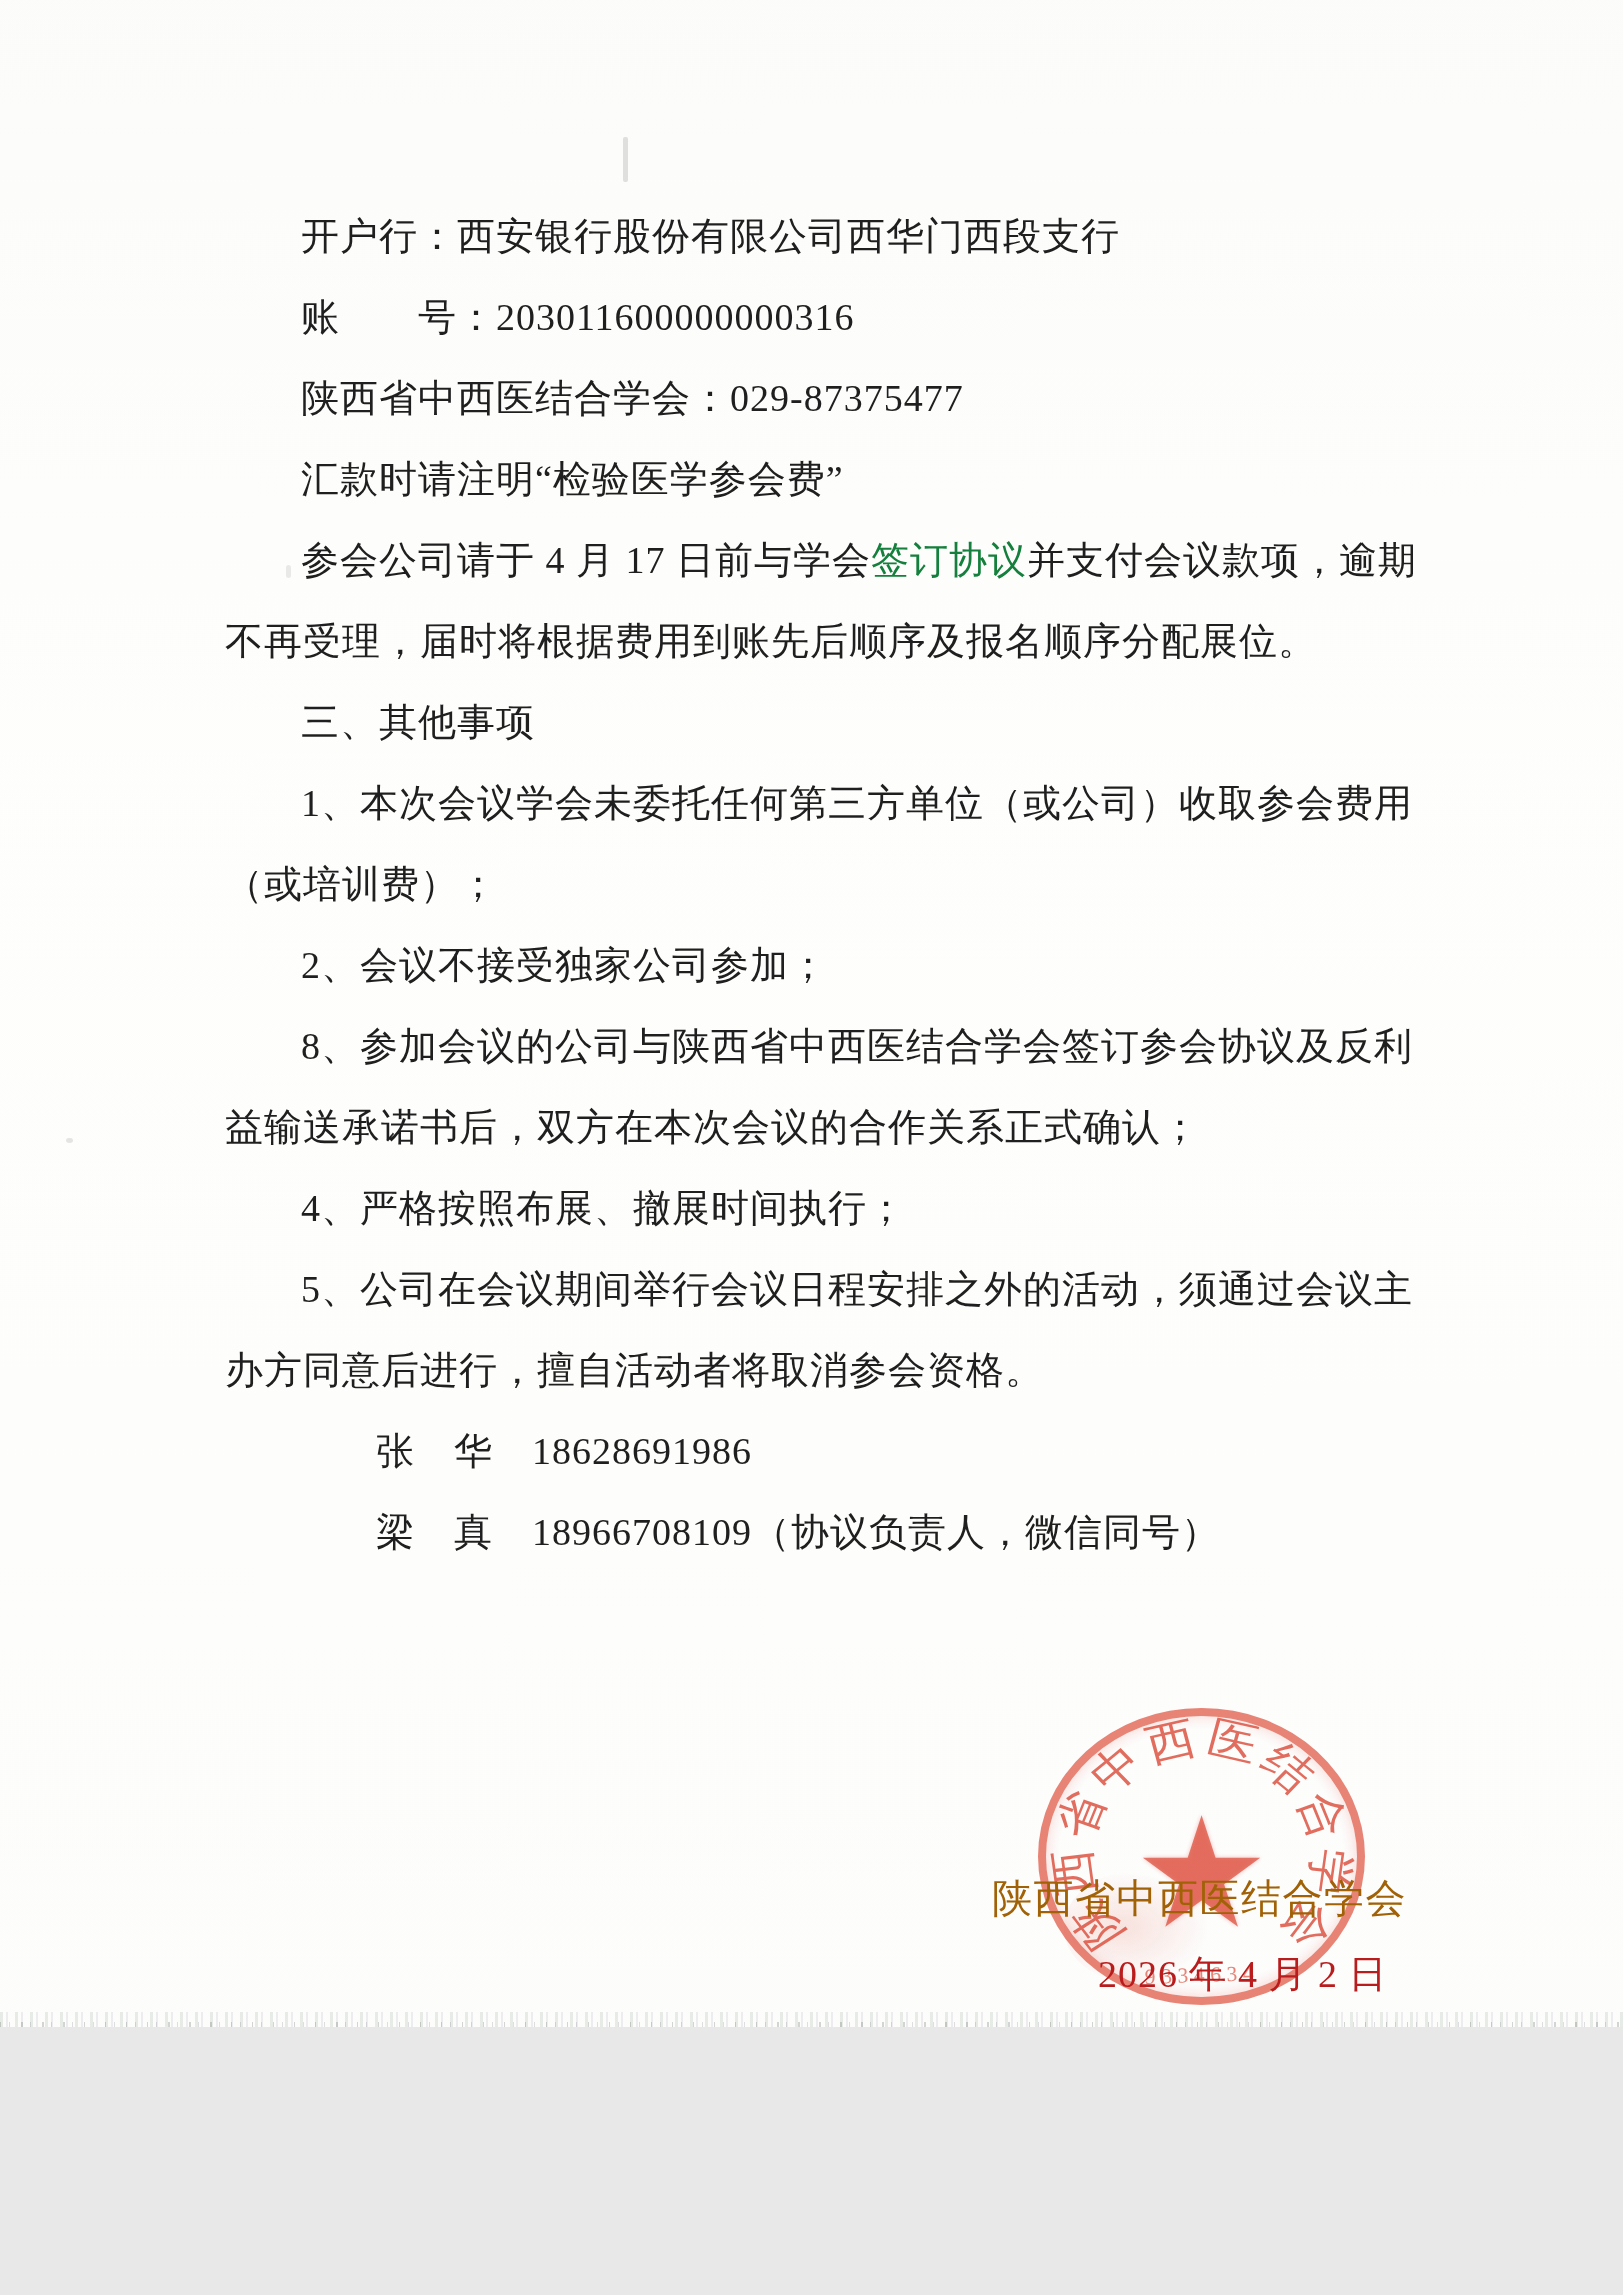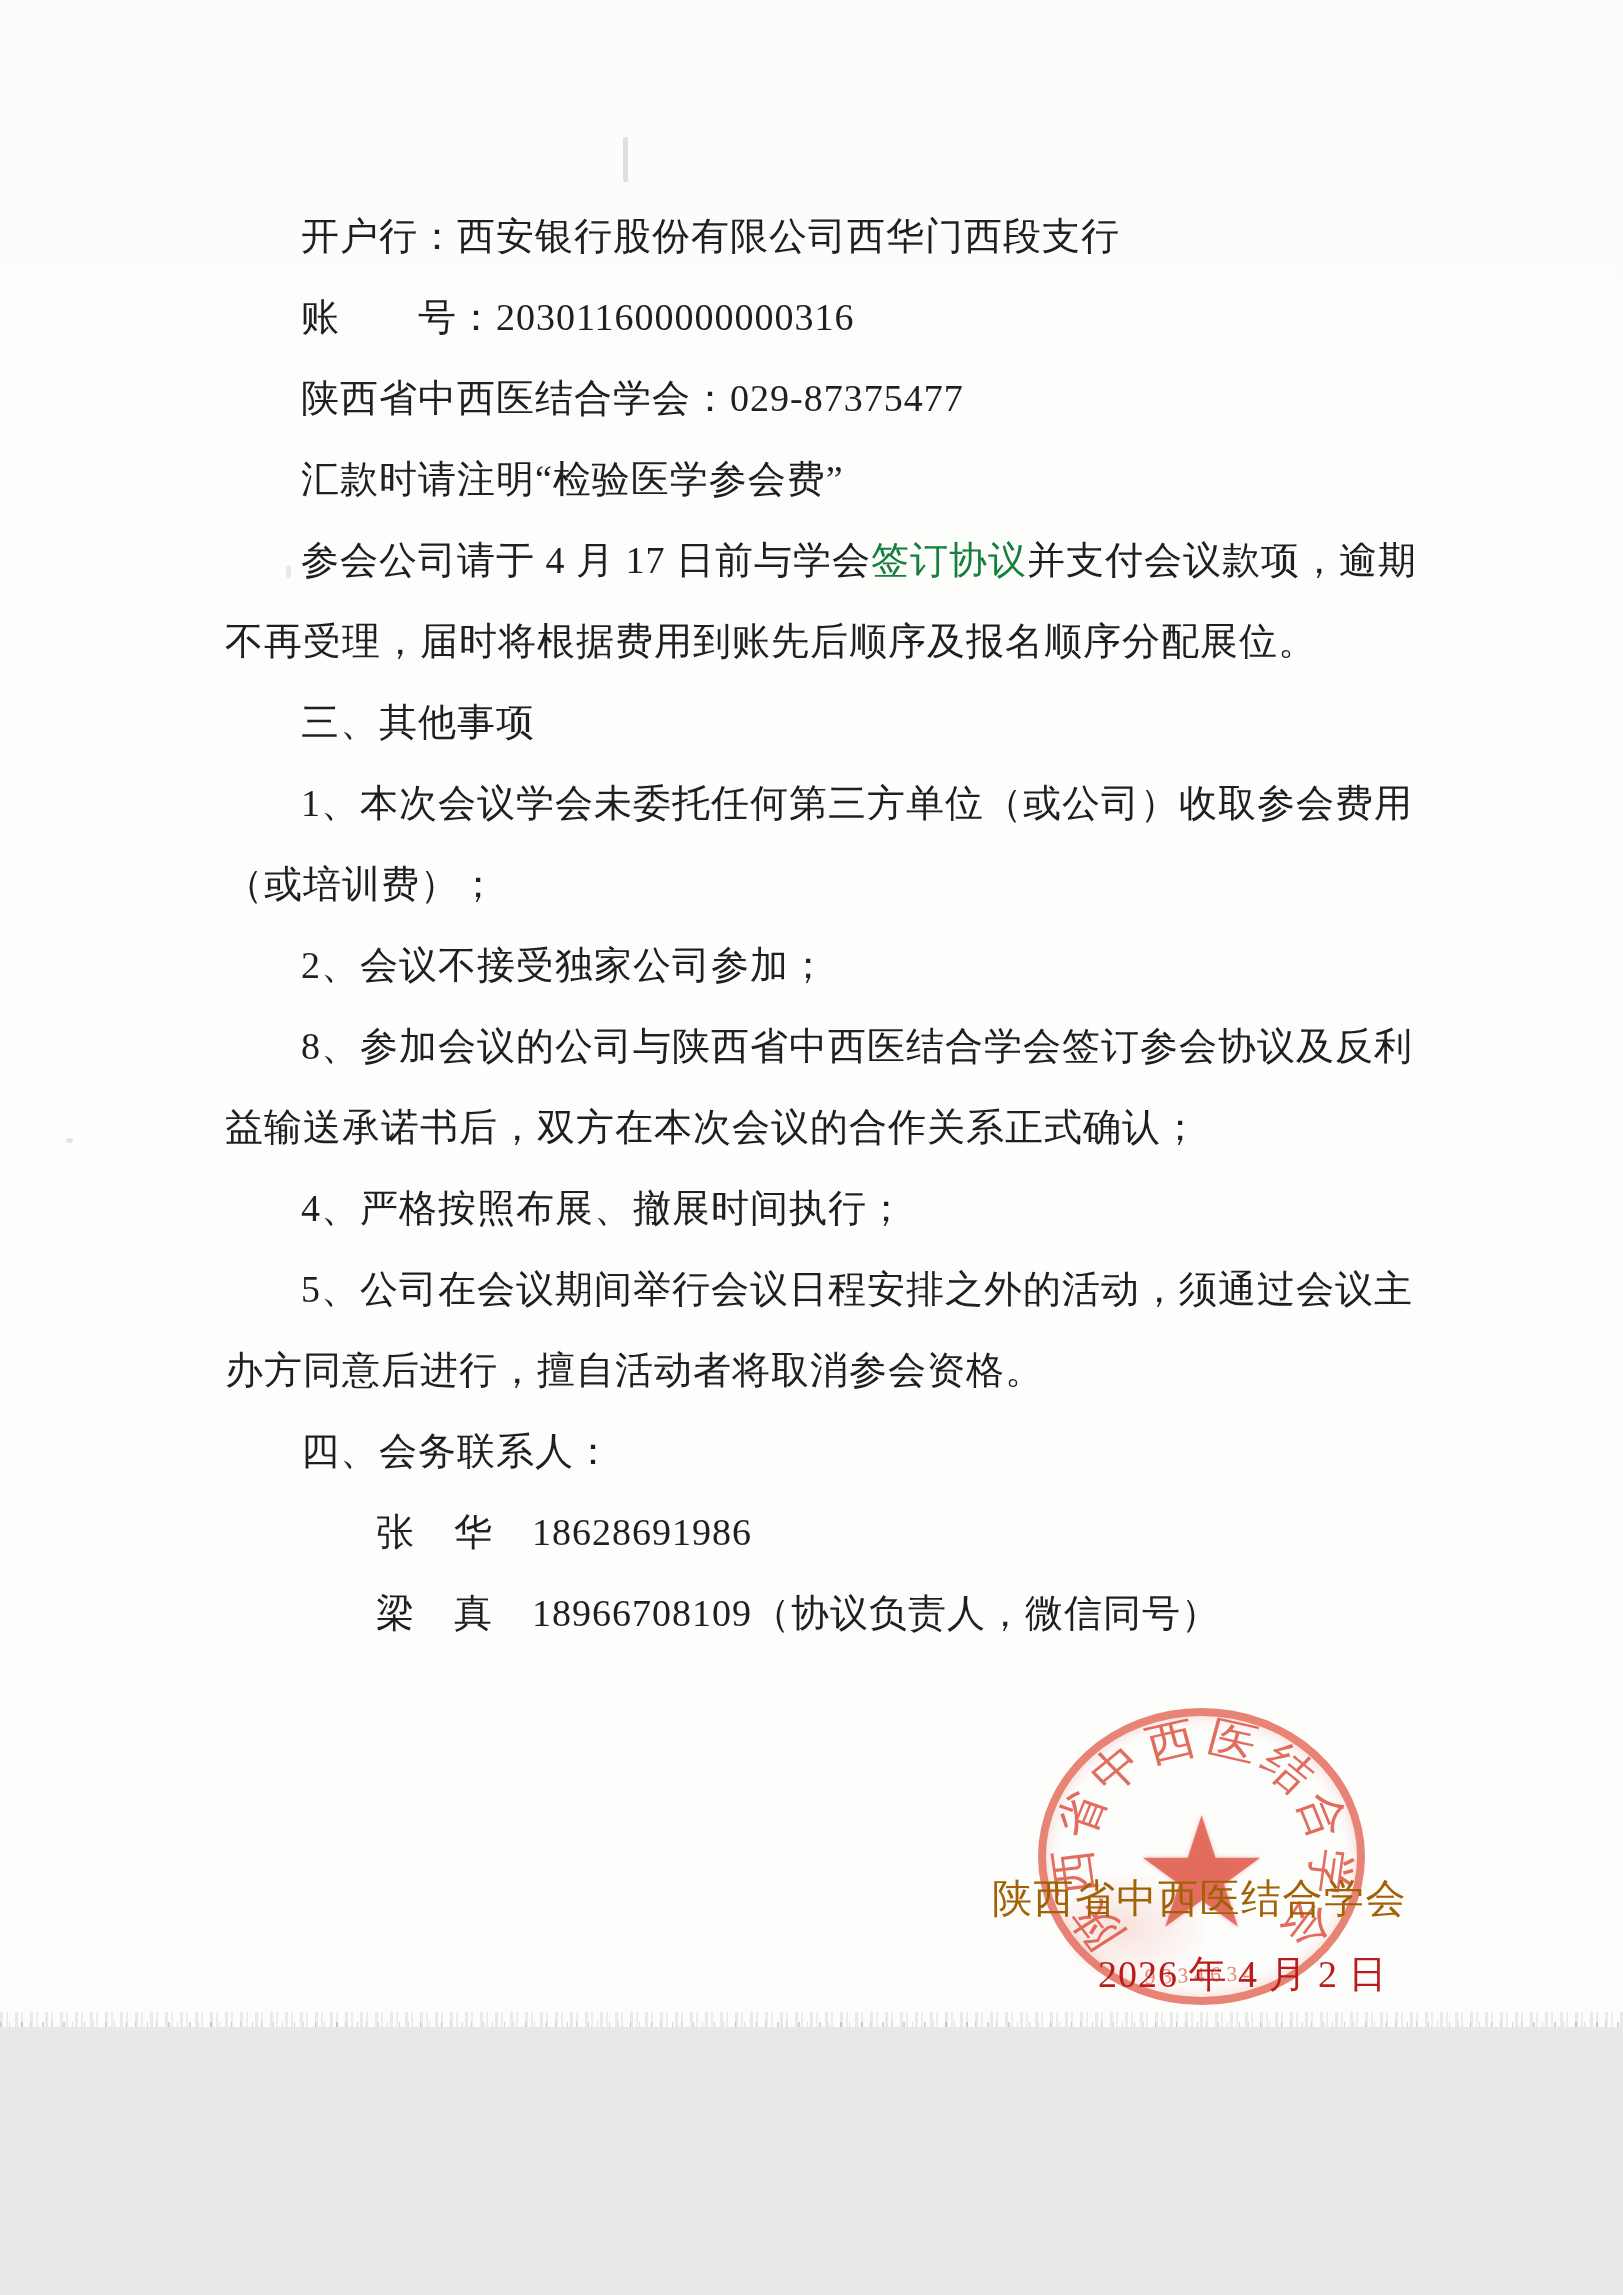--- a/index.html
+++ b/index.html
@@ -119,21 +119,20 @@
       <div class="line"><span>不再受理，届时将根据费用到账先后顺序及报名顺序分配展位。</span></div>
       <div class="line ind2"><span>三、其他事项</span></div>
       <div class="line ind2"><span>1、本次会议学会未委托任何第三方单位（或公司）收取参会费用</span></div>
       <div class="line"><span>（或培训费）；</span></div>
       <div class="line ind2"><span>2、会议不接受独家公司参加；</span></div>
       <div class="line ind2"><span>8、参加会议的公司与陕西省中西医结合学会签订参会协议及反利</span></div>
       <div class="line"><span>益输送承诺书后，双方在本次会议的合作关系正式确认；</span></div>
       <div class="line ind2"><span>4、严格按照布展、撤展时间执行；</span></div>
       <div class="line ind2"><span>5、公司在会议期间举行会议日程安排之外的活动，须通过会议主</span></div>
       <div class="line"><span>办方同意后进行，擅自活动者将取消参会资格。</span></div>
-      <div class="line ind2"><span>四、会务联系人：</span></div>
       <div class="line ind4"><span>张　华　18628691986</span></div>
       <div class="line ind4"><span>梁　真　18966708109（协议负责人，微信同号）</span></div>
     </div>
 
   <div class="seal">
     <div class="seal-smudge"></div>
     <div class="seal-ring"></div>
     <div class="seal-arc" id="seal-arc">
         <span style="transform: translate(-50%, -50%) rotate(-125deg) translateY(-129px);">陕</span>
         <span style="transform: translate(-50%, -50%) rotate(-97.2222deg) translateY(-129px);">西</span>

